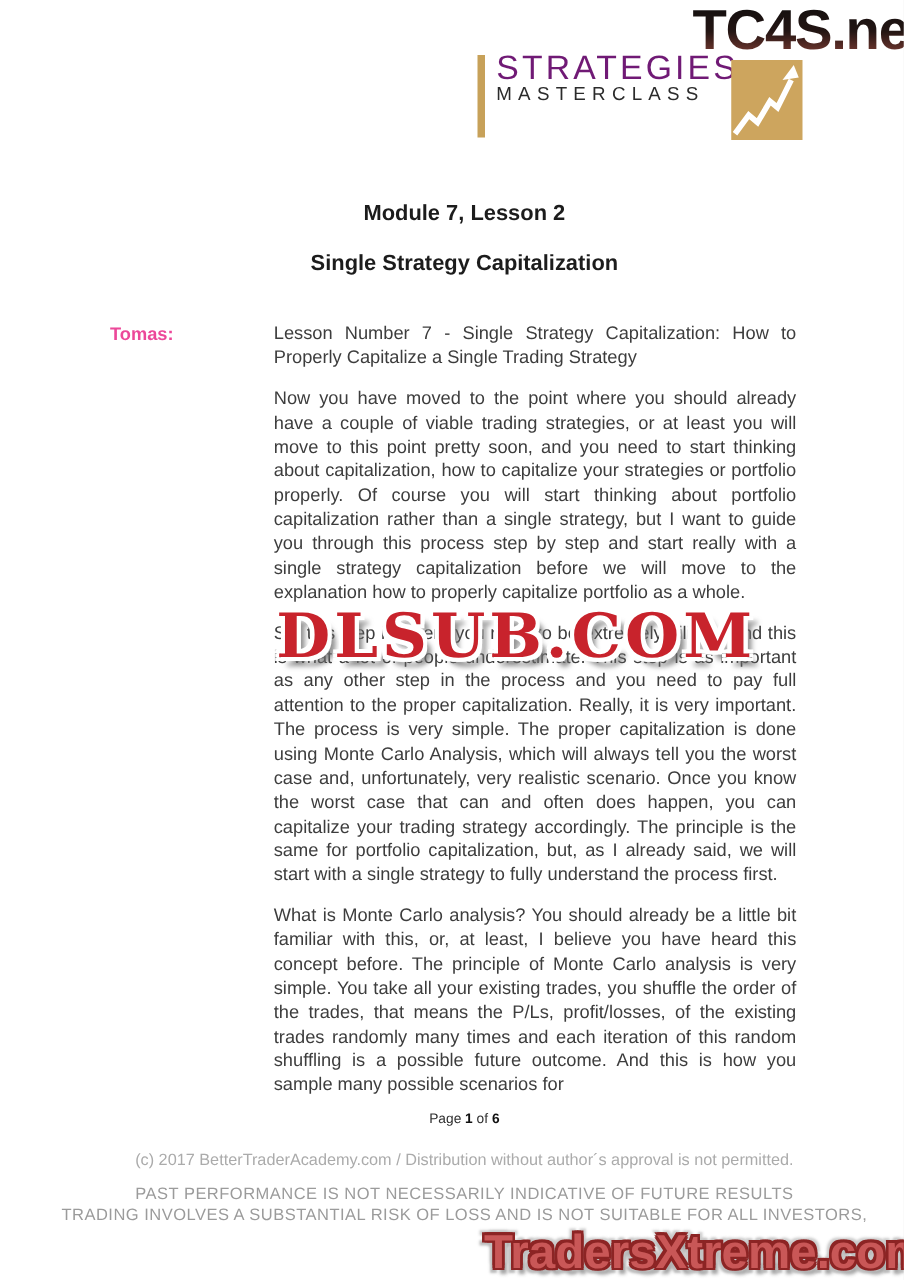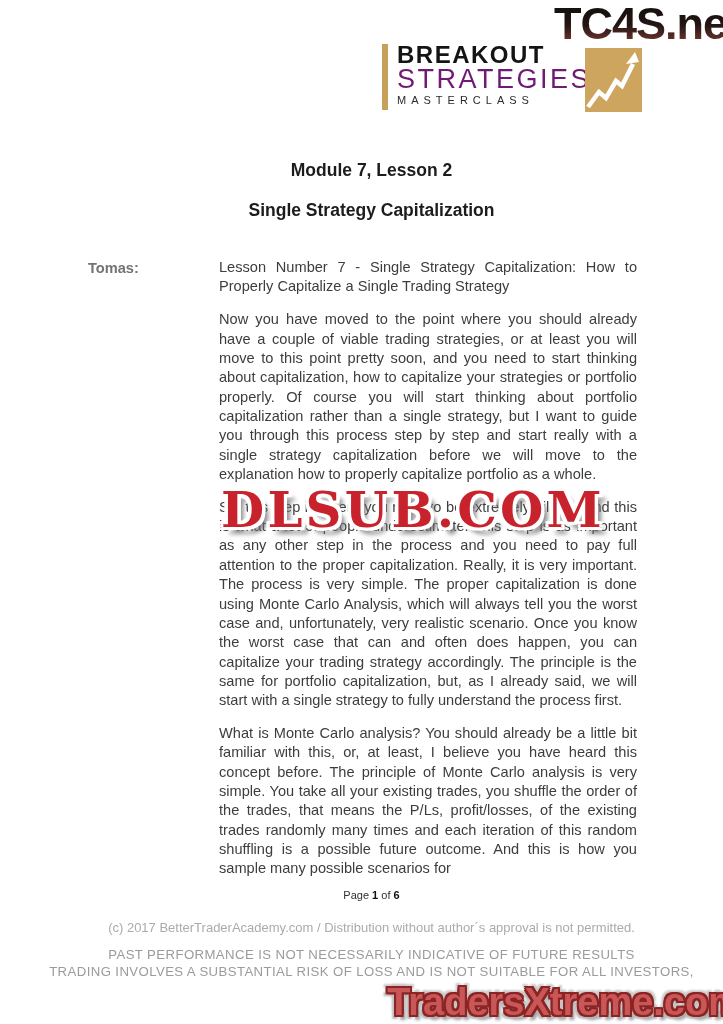--- a/index.html
+++ b/index.html
@@ -21,31 +21,31 @@
       -webkit-text-fill-color:transparent;color:transparent;
     }
   }
 
   
   .logo{position:absolute;left:382px;top:42px;width:256px;height:72px;}
   .logo-bar{position:absolute;left:0;top:2px;width:6px;height:66px;background:#c7a159;}
   .logo-text{position:absolute;left:15px;top:0;}
   .logo-l1{font-size:24px;font-weight:800;letter-spacing:1.5px;color:#141414;line-height:25px;}
   .logo-l2{font-size:27px;font-weight:400;letter-spacing:2.5px;color:#701a75;line-height:24px;}
-  .logo-l3{font-size:11px;font-weight:400;letter-spacing:5px;color:#2b2b2b;line-height:19px;}
+  .logo-l3{font-size:15px;font-weight:400;letter-spacing:5px;color:#2b2b2b;line-height:19px;}
   .logo-square{position:absolute;left:203px;top:6px;width:57px;height:64px;background:#cda55e;}
   .logo-square svg{display:block;}
 
   
   .titles{position:absolute;left:0;right:0;top:160px;text-align:center;color:#1c1c1c;}
   .title-line{font-size:17.5px;font-weight:bold;margin:0 0 19px 0;}
 
   
   .content{position:absolute;left:88px;top:258px;width:549px;display:flex;}
-  .speaker{width:131px;flex:0 0 131px;font-size:14.6px;font-weight:bold;color:#737373;padding-top:2px;}
+  .speaker{width:131px;flex:0 0 131px;font-size:14.6px;font-weight:bold;color:#ec4899;padding-top:2px;}
   .paras{width:418px;}
   .paras p{
     margin:0 0 13.5px 0;font-size:14.6px;line-height:19.35px;
     text-align:justify;color:#3d3d3d;
   }
 
   
   .dlsub{
     position:absolute;left:221px;top:481px;
     font-family:"DejaVu Serif",serif;font-weight:bold;
@@ -77,21 +77,20 @@
 </head>
 <body>
 
 <div class="page">
 
   <div class="tc4s">TC4S.net</div>
 
   <div class="logo">
     <div class="logo-bar"></div>
     <div class="logo-text">
-      <div class="logo-l1">BREAKOUT</div>
       <div class="logo-l2">STRATEGIES</div>
       <div class="logo-l3">MASTERCLASS</div>
     </div>
     <div class="logo-square">
       <svg width="57" height="64" viewBox="0 0 57 64">
         <polyline points="3,59 14,44 21,50 31,33 37,38 48,16" fill="none" stroke="#ffffff" stroke-width="4.5" stroke-linejoin="miter"></polyline>
         <polygon points="50,4 41,16 54,14" fill="#ffffff"></polygon>
       </svg>
     </div>
   </div>

